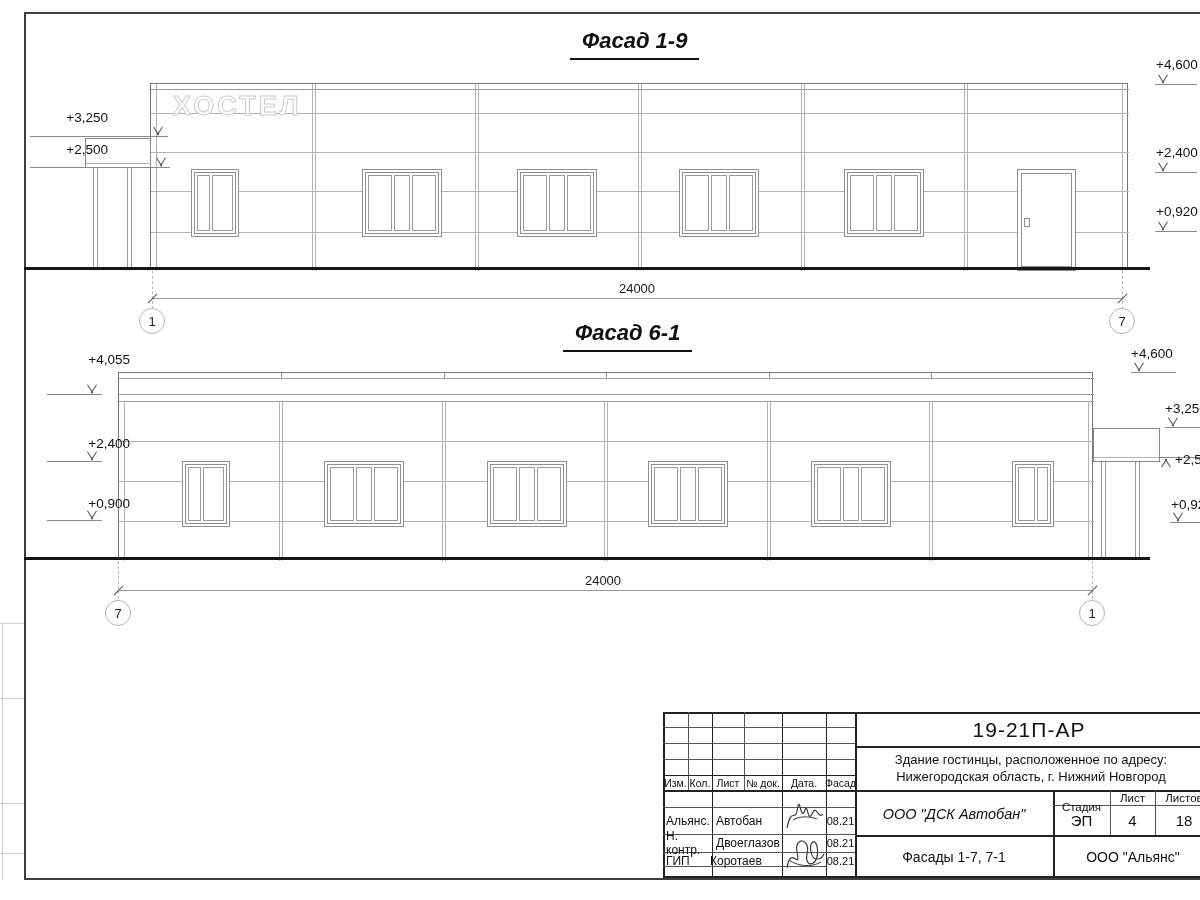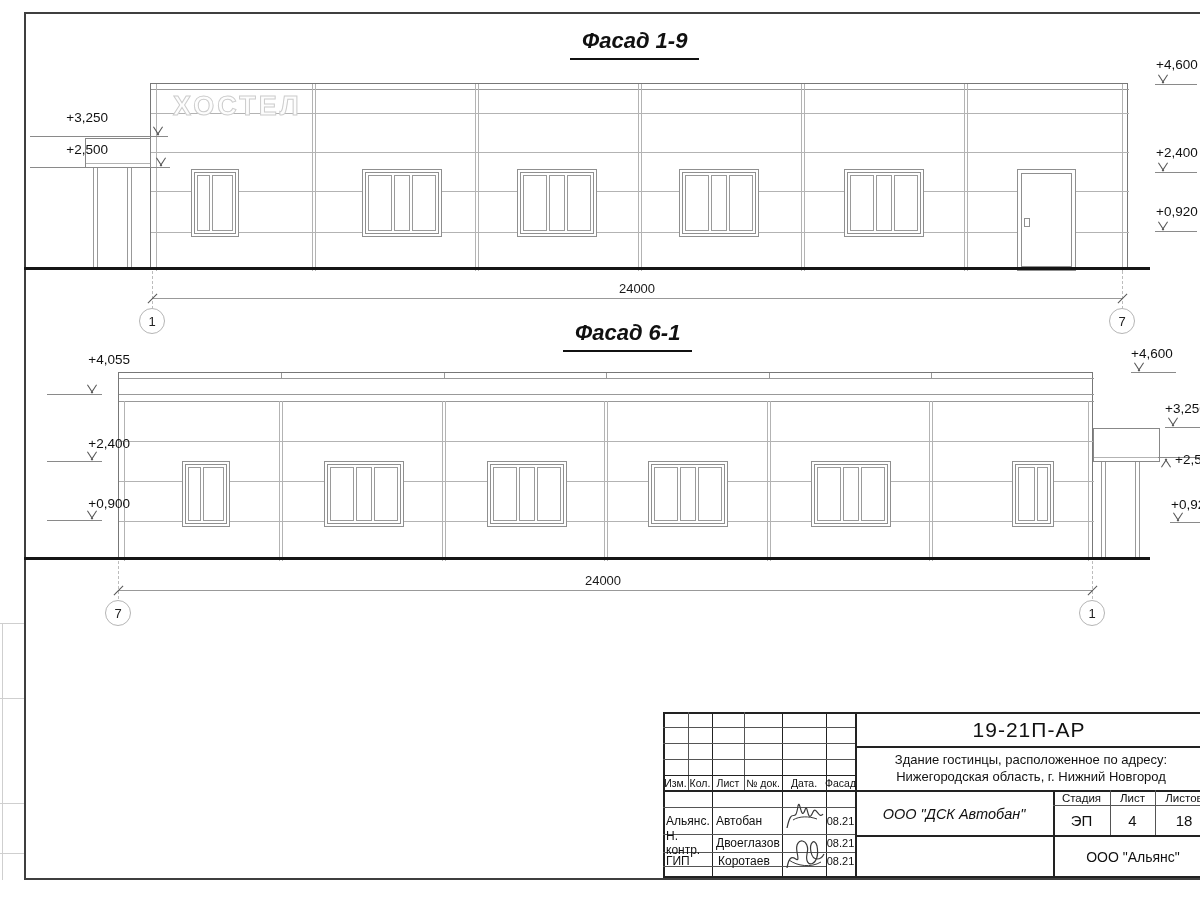--- a/index.html
+++ b/index.html
@@ -308,35 +308,36 @@
     <div class="tt" style="left:119px;top:63px;width:44px;height:15px;font-size:10.5px;">Дата.</div>
     <div class="tt" style="left:163px;top:63px;width:29px;height:15px;font-size:10.5px;">Фасад</div>
 
     <div class="tt l" style="left:3px;top:95px;width:46px;height:27px;font-size:12px;">Альянс.</div>
     <div class="tt l" style="left:53px;top:95px;width:66px;height:27px;font-size:12px;">Автобан</div>
     <div class="tt" style="left:163px;top:95px;width:29px;height:27px;font-size:11px;">08.21</div>
     <div class="tt l" style="left:3px;top:122px;width:46px;height:18px;font-size:12px;">Н. контр.</div>
     <div class="tt l" style="left:53px;top:122px;width:66px;height:18px;font-size:12px;">Двоеглазов</div>
     <div class="tt" style="left:163px;top:122px;width:29px;height:18px;font-size:11px;">08.21</div>
     <div class="tt l" style="left:3px;top:140px;width:46px;height:18px;font-size:12px;">ГИП</div>
-    <div class="tt l" style="left:55px;top:140px;width:66px;height:18px;font-size:12px;">Коротаев</div>
+    <div class="tt l" style="left:47px;top:140px;width:66px;height:18px;font-size:12px;">Коротаев</div>
     <div class="tt" style="left:163px;top:140px;width:29px;height:18px;font-size:11px;">08.21</div>
 
     <svg style="position:absolute;left:120px;top:84px;" width="42" height="38" viewBox="0 0 42 38">
       <path d="M4,32 C9,8 12,30 15,10 C17,2 18,26 22,14 C25,5 24,30 30,16 C33,9 36,24 40,18" fill="none" stroke="#3a3a3a" stroke-width="1.2"></path>
       <path d="M10,24 C16,20 26,20 34,23" fill="none" stroke="#3a3a3a" stroke-width="1"></path>
     </svg>
     <svg style="position:absolute;left:118px;top:120px;" width="46" height="44" viewBox="0 0 46 44">
       <path d="M6,36 C10,12 20,40 16,20 C13,4 30,6 26,22 C23,38 40,34 36,14 C34,6 28,10 30,20 C32,30 40,28 43,22" fill="none" stroke="#3a3a3a" stroke-width="1.2"></path>
       <path d="M8,28 C16,34 30,36 40,30" fill="none" stroke="#3a3a3a" stroke-width="1"></path>
     </svg>
 
     <div class="tt" style="left:192px;top:80px;width:198px;height:43px;font-size:14.5px;font-style:italic;">ООО "ДСК Автобан"</div>
-    <div class="tt" style="left:390px;top:79px;width:57px;height:14px;font-size:11.5px;">Стадия</div>
+    <div class="tt" style="left:390px;top:88px;width:57px;height:14px;font-size:11.5px;">Стадия</div>
     <div class="tt" style="left:447px;top:79px;width:45px;height:14px;font-size:11.5px;">Лист</div>
     <div class="tt" style="left:492px;top:79px;width:58px;height:14px;font-size:11.5px;">Листов</div>
     <div class="tt" style="left:390px;top:95px;width:57px;height:27px;font-size:15px;">ЭП</div>
     <div class="tt" style="left:447px;top:95px;width:45px;height:27px;font-size:15px;">4</div>
     <div class="tt" style="left:492px;top:95px;width:58px;height:27px;font-size:15px;">18</div>
+    <div class="tt" style="left:192px;top:125px;width:198px;height:39px;font-size:14px;">Фасады 1-7, 7-1</div>
     <div class="tt" style="left:390px;top:125px;width:160px;height:39px;font-size:14px;">ООО "Альянс"</div>
   </div>
 
 </div>
 
 </body></html>

